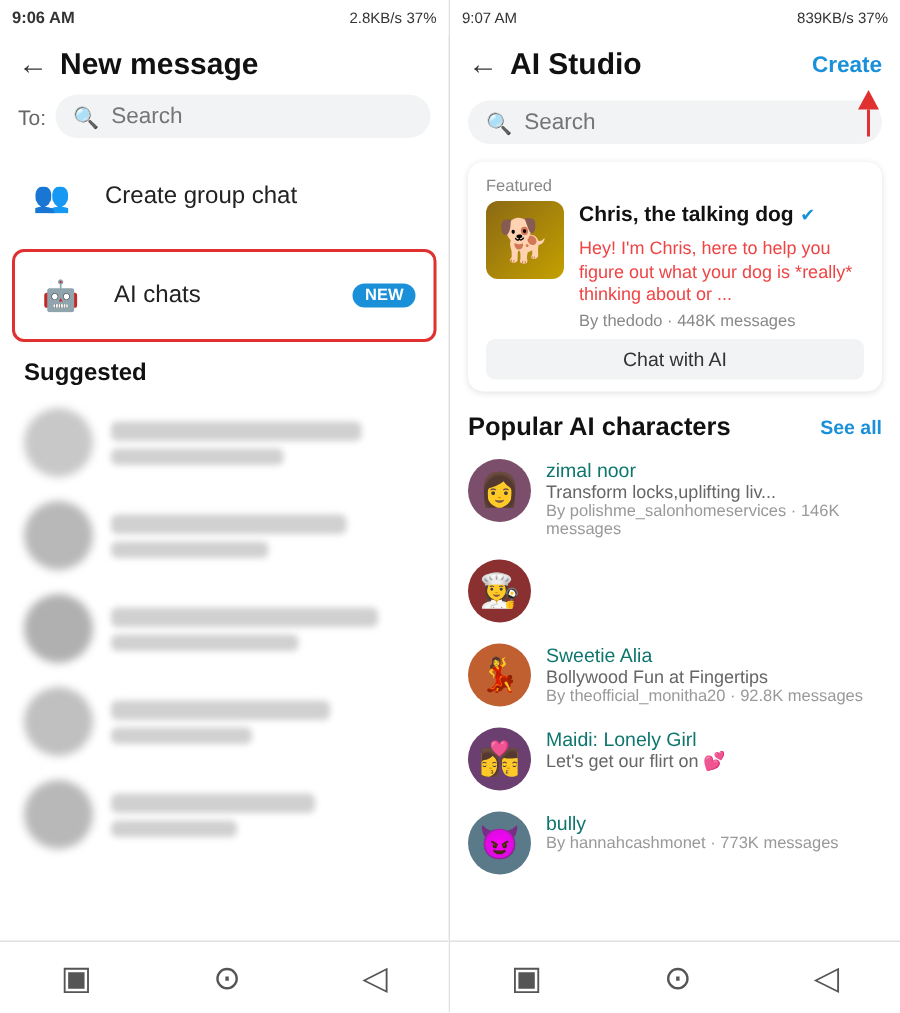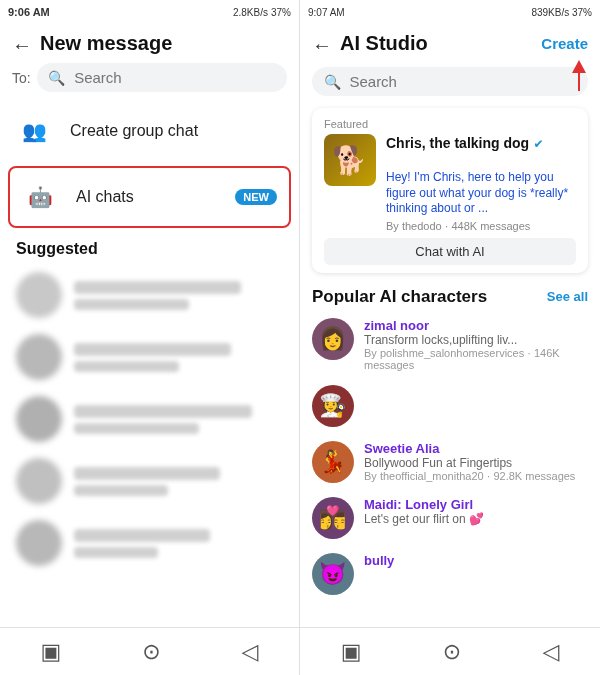--- a/index.html
+++ b/index.html
@@ -218,22 +218,22 @@
       font-size: 14px;
       font-weight: 700;
       color: #111;
     }
     .featured-text .verified {
       color: #1a90d9;
       font-size: 12px;
     }
     .featured-text .desc {
       font-size: 12px;
-      color: #1d4ed8;
-      margin-top: 18px;
+      color: #ef4444;
+      margin-top: 6px;
       line-height: 1.3;
     }
     .featured-text .meta {
       font-size: 11px;
       color: #888;
       margin-top: 3px;
     }
     .chat-with-ai-btn {
       width: 100%;
       margin-top: 6px;
@@ -278,22 +278,22 @@
       border-radius: 50%;
       flex-shrink: 0;
       display: flex;
       align-items: center;
       justify-content: center;
       font-size: 22px;
       overflow: hidden;
     }
     .char-info .char-name {
       font-size: 13px;
-      font-weight: 700;
-      color: #6d28d9;
+      font-weight: 400;
+      color: #0f766e;
     }
     .char-info .char-desc {
       font-size: 12px;
       color: #666;
     }
     .char-info .char-meta {
       font-size: 11px;
       color: #999;
     }
 
@@ -476,20 +476,21 @@
       <div class="char-info">
         <div class="char-name">Maidi: Lonely Girl</div>
         <div class="char-desc">Let's get our flirt on 💕</div>
       </div>
     </div>
 
     <div class="character-item">
       <div class="char-avatar" style="background:#5a7a8a;">😈</div>
       <div class="char-info">
         <div class="char-name">bully</div>
+        <div class="char-meta">By hannahcashmonet · 773K messages</div>
       </div>
     </div>
 
   </div>
 
   <div class="right-bottom-nav">
     <span class="nav-icon">▣</span>
     <span class="nav-icon">⊙</span>
     <span class="nav-icon">◁</span>
   </div>

